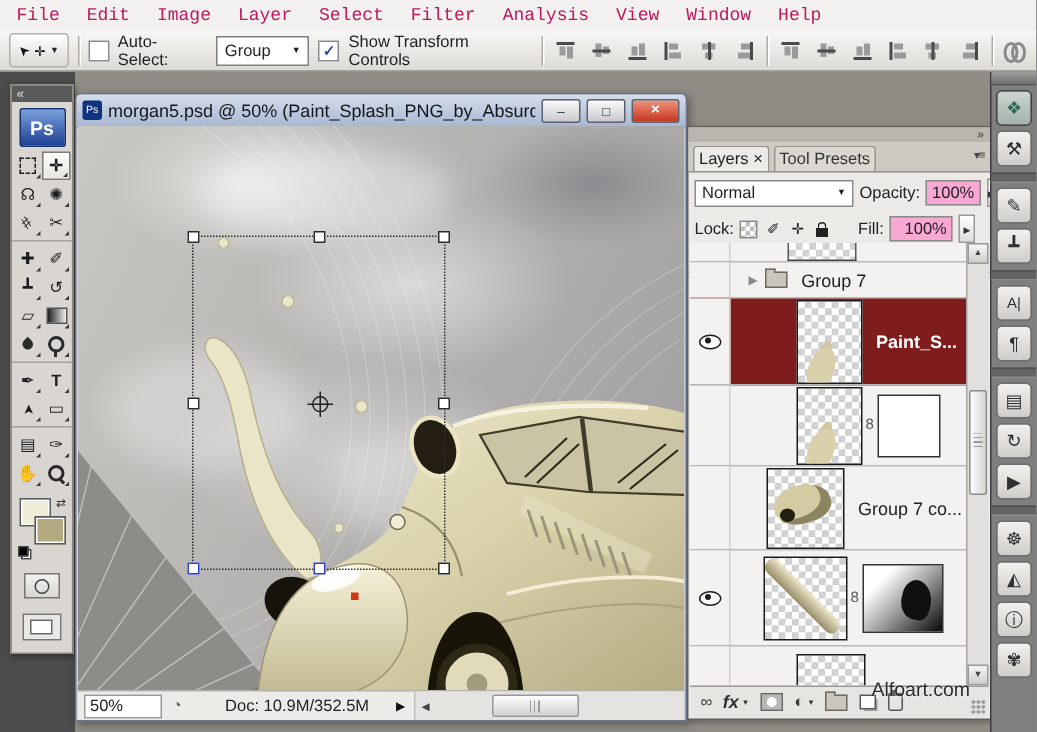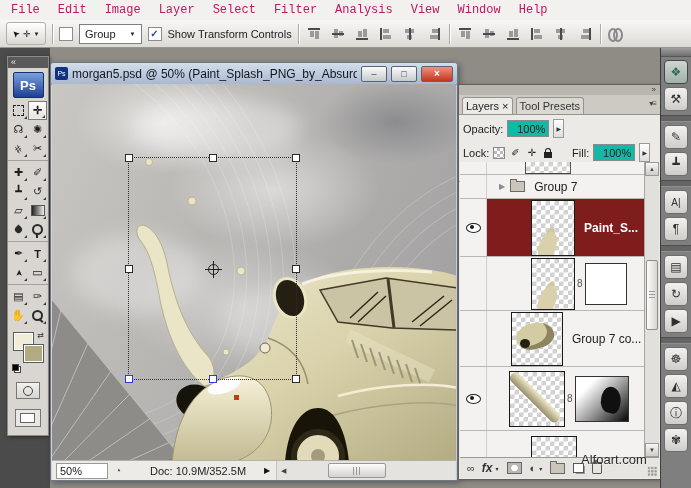--- a/index.html
+++ b/index.html
@@ -132,21 +132,21 @@
     padding:0 3px;position:relative;}
   .ltab{font-size:11px;padding:2px 3px 2px;border:1px solid #96938d;border-bottom:none;
     border-radius:3px 3px 0 0;margin-right:3px;white-space:nowrap;}
   .ltab.active{background:#eceae7;}
   .ltab.inactive{background:#dbd8d2;color:#333;}
   .lmenu-btn{position:absolute;right:4px;top:4px;font-size:8px;color:#444;letter-spacing:-1px;}
   .lcontrols{padding:4px 4px 3px;border-bottom:1px solid #b1aeaa;}
   .lrow1{display:flex;align-items:center;gap:4px;margin-bottom:5px;}
   .blend-select{width:96px;height:16px;background:#fff;border:1px solid #8a8a8a;display:flex;
     align-items:center;justify-content:space-between;padding:0 4px;flex:none;}
-  .num-field{width:34px;height:15px;background:#14b8a6;border:1px solid #8a8a8a;display:flex;
+  .num-field{width:34px;height:15px;background:#f9a8d4;border:1px solid #8a8a8a;display:flex;
     align-items:center;justify-content:flex-end;padding:0 3px;}
   .spin{width:9px;height:17px;border:1px solid #999;background:linear-gradient(#fff,#ddd);
     display:flex;align-items:center;justify-content:center;font-size:6px;color:#333;}
   .lbl{white-space:nowrap;}
   .lk{margin:0 2px;font-size:10px;color:#222;}
   .lk-checker{width:10px;height:10px;border:1px solid #888;display:inline-block;background-color:#fff;
     background-image:linear-gradient(45deg,#bbb 25%,transparent 25%,transparent 75%,#bbb 75%),
     linear-gradient(45deg,#bbb 25%,transparent 25%,transparent 75%,#bbb 75%);
     background-size:6px 6px;background-position:0 0,3px 3px;}
   .g-lock{width:8px;height:6px;background:#222;position:relative;display:inline-block;margin:4px 2px 0;}
@@ -238,20 +238,21 @@
   </div>
 
   <div class="optionsbar">
     <span class="tool-preset-btn">
       <span class="ptr">➤</span>
       <span class="mcross">✛</span>
       <span class="caret">▼</span>
     </span>
     <span class="opt-sep"></span>
     <span class="checkbox"></span>
+    <span>Auto-Select:</span>
     <span class="select">
       <span>Group</span>
       <span class="caret">▼</span>
     </span>
     <span class="checkbox">✓</span>
     <span>Show Transform Controls</span>
     <span class="opt-sep"></span>
     <span class="ai ai-t"></span>
     <span class="ai ai-vc"></span>
     <span class="ai ai-b"></span>
@@ -490,20 +491,24 @@
         <span>Layers</span>
         <span>×</span>
       </span>
       <span class="ltab inactive">Tool Presets</span>
       <span class="lmenu-btn">
         <span>▾</span><span>≡</span>
       </span>
     </div>
     <div class="lcontrols">
       <div class="lrow1">
+        <span class="blend-select">
+          <span>Normal</span>
+          <span class="caret">▼</span>
+        </span>
         <span class="lbl">Opacity:</span>
         <span class="num-field">100%</span>
         <span class="spin">▶</span>
       </div>
       <div class="lrow1" style="margin-bottom:16px;">
         <span class="lbl">Lock:</span>
         <span class="lk-checker"></span>
         <span class="lk">✐</span>
         <span class="lk">✛</span>
         <span class="g-lock"></span>

